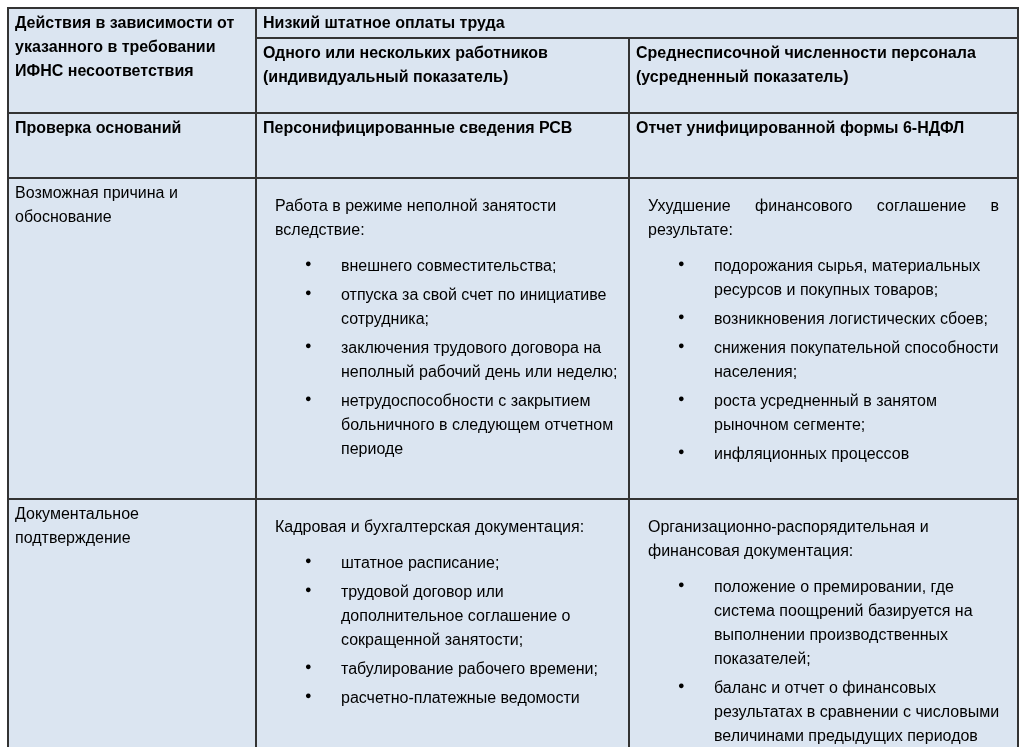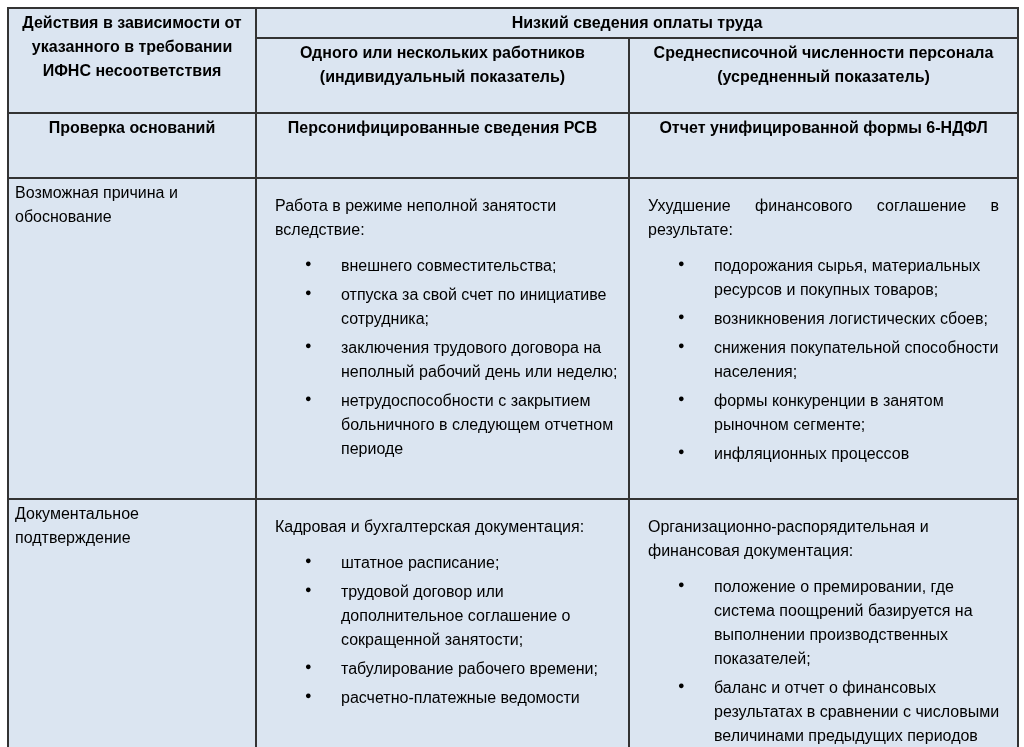--- a/index.html
+++ b/index.html
@@ -34,21 +34,21 @@
     padding: 2px 6px;
     font-size: 16px;
     line-height: 1.5;
   }
   col.c1 { width: 248px; }
   col.c2 { width: 373px; }
   col.c3 { width: 389px; }
 
   td.hdr {
     font-weight: bold;
-    text-align: center;
+    text-align: left;
     font-size: 16.5px;
   }
   td.corner {
     vertical-align: middle;
   }
   tr.r1 { height: 26px; }
   tr.r2 { height: 75px; }
   tr.r3 { height: 65px; }
   tr.r4 { height: 321px; }
   tr.r5 { height: 326px; }
@@ -87,21 +87,21 @@
 <div class="page">
   <table class="doc-table">
     <colgroup>
       <col class="c1">
         <col class="c2">
         <col class="c3">
     </colgroup>
     <tbody>
       <tr class="r1">
         <td class="hdr corner" rowspan="2">Действия в зависимости от указанного в требовании ИФНС несоответствия</td>
-        <td class="hdr" colspan="2">Низкий сведения оплаты труда</td>
+        <td class="hdr" colspan="2">Низкий штатное оплаты труда</td>
       </tr>
       <tr class="r2">
         <td class="hdr">Одного или нескольких работников (индивидуальный показатель)</td>
         <td class="hdr">Среднесписочной численности персонала (усредненный показатель)</td>
       </tr>
       <tr class="r3">
         <td class="hdr">Проверка оснований</td>
         <td class="hdr">Персонифицированные сведения РСВ</td>
         <td class="hdr">Отчет унифицированной формы 6-НДФЛ</td>
       </tr>
@@ -115,21 +115,21 @@
               <li>заключения трудового договора на неполный рабочий день или неделю;</li>
               <li>нетрудоспособности с закрытием больничного в следующем отчетном периоде</li>
             </ul>
         </td>
         <td class="content">
           <p class="intro justified">Ухудшение финансового соглашение в результате:</p>
           <ul class="bullets">
               <li>подорожания сырья, материальных ресурсов и покупных товаров;</li>
               <li>возникновения логистических сбоев;</li>
               <li>снижения покупательной способности населения;</li>
-              <li>формы конкуренции в занятом рыночном сегменте;</li>
+              <li>роста усредненный в занятом рыночном сегменте;</li>
               <li>инфляционных процессов</li>
             </ul>
         </td>
       </tr>
       <tr class="r5">
         <td class="row-label">Документальное подтверждение</td>
         <td class="content">
           <p class="intro">Кадровая и бухгалтерская документация:</p>
           <ul class="bullets">
               <li>штатное расписание;</li>

